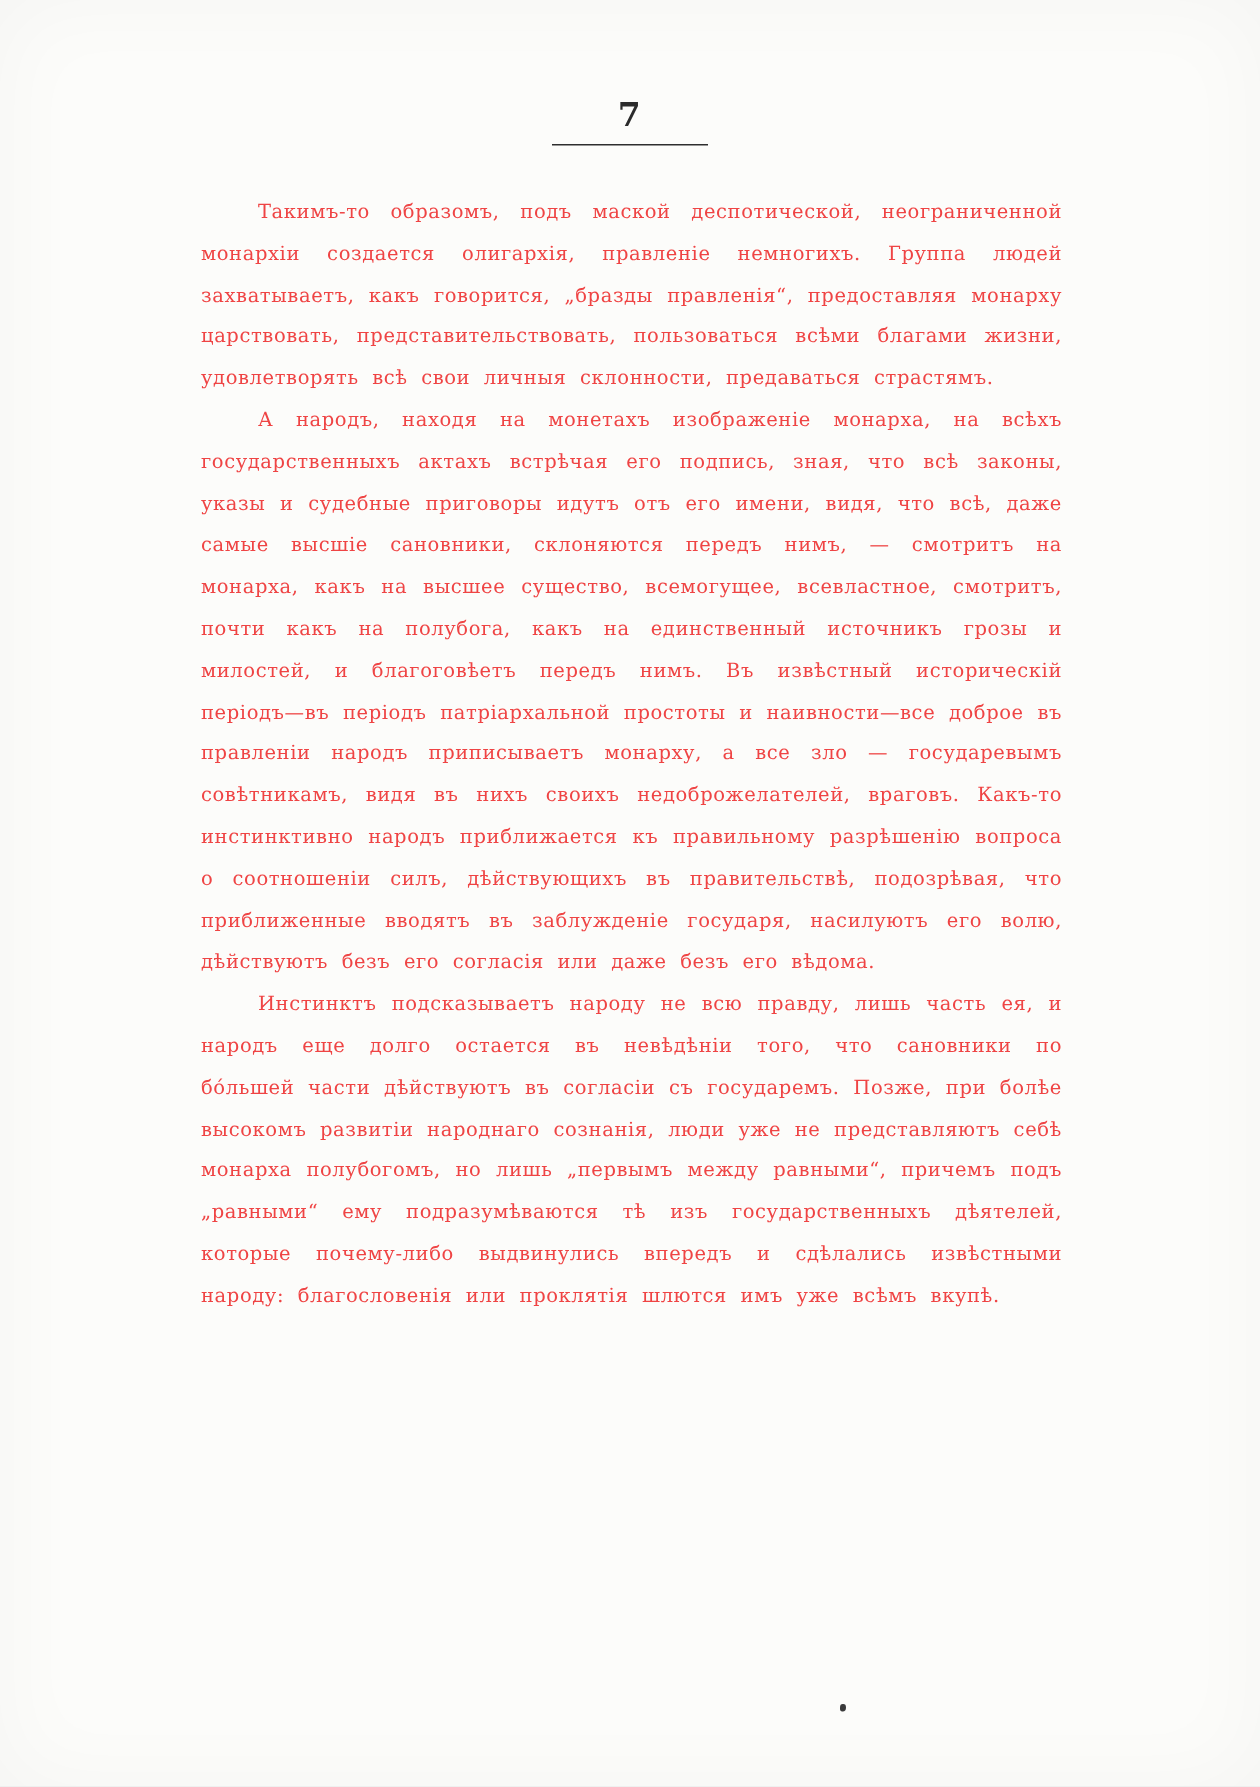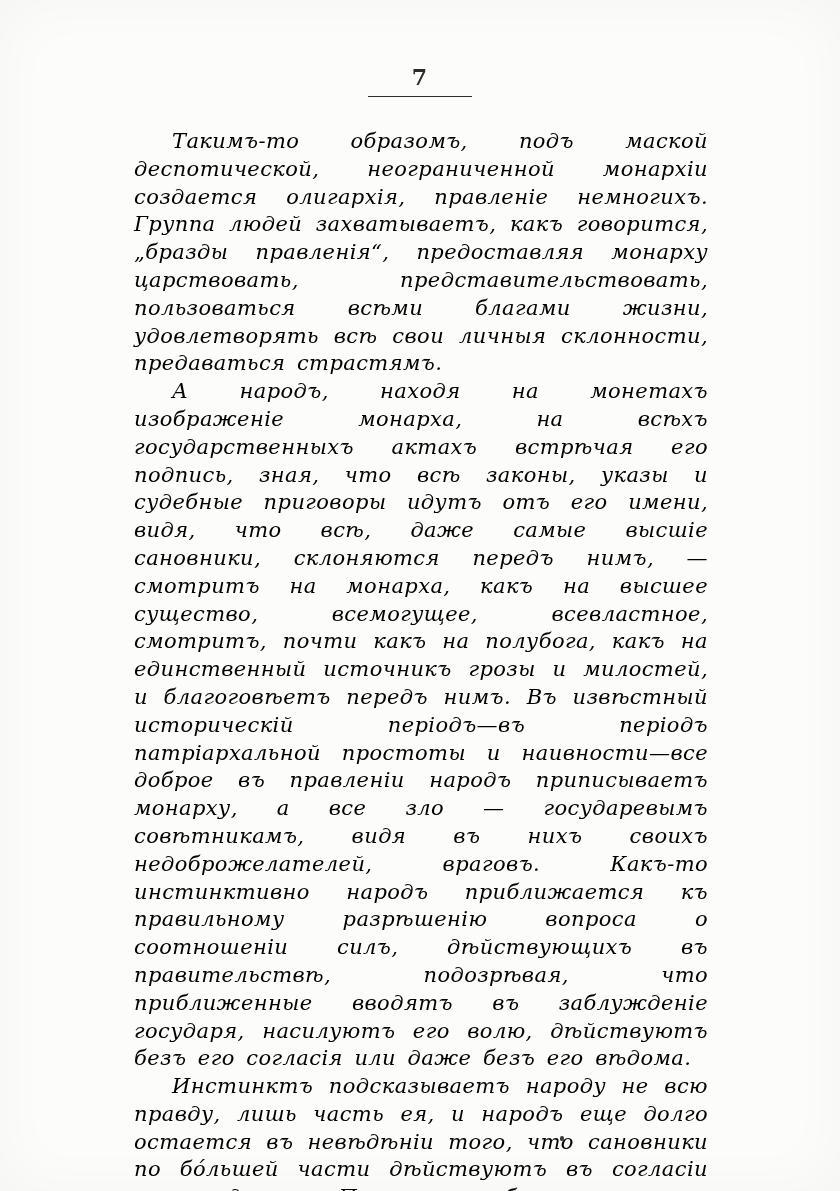--- a/index.html
+++ b/index.html
@@ -40,28 +40,27 @@
     margin: 0 auto;
   }
   .text-block {
     position: absolute;
     top: 128px;
     left: 134px;
     width: 574px;
   }
   .text-block p {
     margin: 0;
-    font-size: 21px;
+    font-size: 13px;
     line-height: 27.8px;
     text-align: justify;
     text-indent: 38px;
     letter-spacing: 0.4px;
     word-spacing: 4.5px;
-    color: #000000;
-    font-style: italic;
+    color: #ef4444;
   }
   .ink-dot {
     position: absolute;
     left: 560px;
     top: 1136px;
     width: 4px;
     height: 5px;
     background: #3a3a3a;
     border-radius: 50% 50% 60% 40%;
   }

